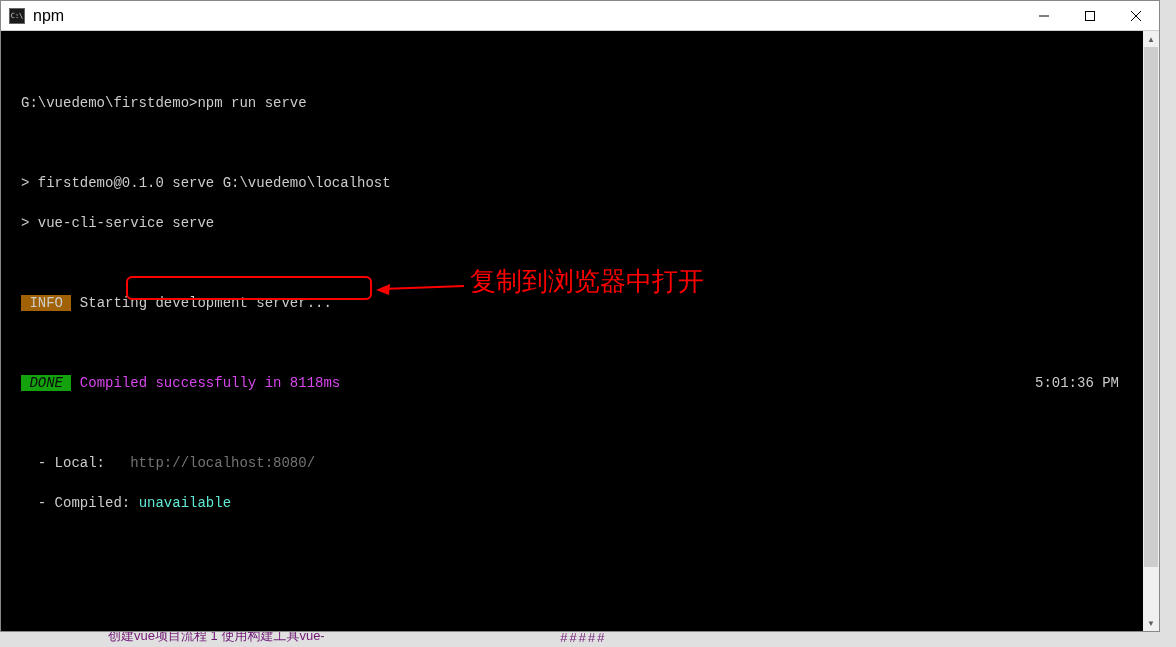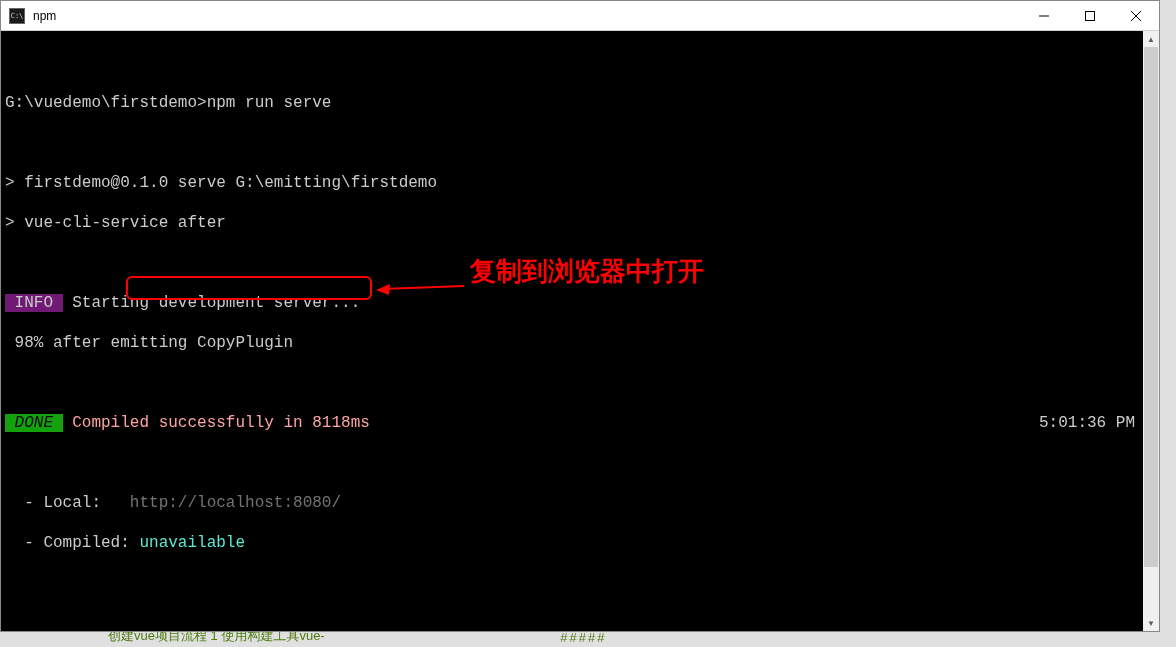--- a/index.html
+++ b/index.html
@@ -36,44 +36,44 @@
     border: 1px solid #666;
     margin-right: 8px;
     display: flex;
     align-items: center;
     justify-content: center;
     font-size: 7px;
     font-family: monospace;
     color: #ccc;
   }
   .titlebar-title {
-    font-size: 12px;
+    font-size: 16px;
     color: #000;
     flex: 1;
   }
   .win-controls {
     display: flex;
     height: 100%;
   }
   .win-btn {
     width: 46px;
     display: flex;
     align-items: center;
     justify-content: center;
     font-size: 12px;
     color: #000;
   }
   .terminal {
     flex: 1;
     background: #000000;
     color: #cccccc;
     font-family: "Consolas", "Courier New", monospace;
-    font-size: 16px;
+    font-size: 14px;
     line-height: 20px;
-    padding: 2px 4px;
+    padding: 2px 20px;
     position: relative;
     overflow: hidden;
     white-space: pre;
   }
   .scrollbar {
     position: absolute;
     right: 0; top: 30px; bottom: 0;
     width: 16px;
     background: #f0f0f0;
   }
@@ -93,23 +93,23 @@
     justify-content: center;
     font-size: 8px;
     color: #606060;
   }
   .scroll-arrow.up { top: 0; }
   .scroll-arrow.down { bottom: 0; }
 
   
   .fg-white { color: #cccccc; }
   .fg-cyan  { color: #737373; }
-  .fg-green { color: #fca5a5; }
+  .fg-green { color: #d946ef; }
   .fg-grey  { color: #5eead4; }
-  .bg-blue  { background: #701a75; color: #cccccc; }
+  .bg-blue  { background: #a16207; color: #cccccc; }
   .bg-green { background: #13a10e; color: #0c0c0c; font-style: italic; }
 
   .annotation-box {
     position: absolute;
     border: 2px solid #ff0000;
     border-radius: 6px;
     pointer-events: none;
   }
   .annotation-arrow {
     position: absolute;
@@ -123,21 +123,21 @@
     pointer-events: none;
   }
   .timestamp {
     position: absolute;
     right: 20px;
     color: #cccccc;
     margin-left: 24px;
   }
   .bg-partial {
     position: absolute;
-    color: #4d7c0f;
+    color: #701a75;
     font-size: 13px;
   }
 </style>
 </head>
 <body>
 
 <div class="bg-partial" style="left:108px; bottom:2px;">创建vue项目流程 1 使用构建工具vue-</div>
 <div class="bg-partial" style="left:560px; bottom:2px; letter-spacing:2px; font-style:italic;">#####</div>
 
 <div class="window">
@@ -162,25 +162,24 @@
             <line x1="10" y1="0" x2="0" y2="10" stroke="#000" stroke-width="1"></line>
           </svg>
       </div>
     </div>
   </div>
 
   <div class="terminal">
 <div> </div>
 <div><span class="fg-white">G:\vuedemo\firstdemo&gt;</span><span class="fg-white">npm run serve</span></div>
 <div> </div>
-<div><span class="fg-white">&gt; </span><span class="fg-white">firstdemo@0.1.0 serve G:\emitting\firstdemo</span></div>
-<div><span class="fg-white">&gt; </span><span class="fg-white">vue-cli-service after</span></div>
+<div><span class="fg-white">&gt; </span><span class="fg-white">firstdemo@0.1.0 serve G:\vuedemo\localhost</span></div>
+<div><span class="fg-white">&gt; </span><span class="fg-white">vue-cli-service serve</span></div>
 <div> </div>
 <div><span class="bg-blue"> INFO </span><span class="fg-white"> Starting development server...</span></div>
-<div><span class="fg-white"> 98% after emitting CopyPlugin</span></div>
 <div> </div>
 <div style="position:relative;"><span class="bg-green"> DONE </span><span class="fg-green"> Compiled successfully in 8118ms</span><span class="timestamp">5:01:36 PM</span></div>
 <div> </div>
 <div><span class="fg-white">  - Local:   </span><span class="fg-cyan">http://localhost:8080/</span></div>
 <div><span class="fg-white">  - Compiled: </span><span class="fg-grey">unavailable</span></div>
 <div> </div>
 
 
   </div>
 
@@ -192,13 +191,13 @@
 
 </div>
 
 <div class="annotation-box" style="left:126px; top:276px; width:246px; height:24px;"></div>
 
 <svg class="annotation-arrow" style="left:376px; top:274px; width:92px; height:24px;">
   <line x1="88" y1="12" x2="6" y2="15" stroke="#ff0000" stroke-width="2"></line>
   <polygon points="0,16 14,10 13,21" fill="#ff0000"></polygon>
 </svg>
 
-<div class="annotation-text" style="left:470px; top:254px;font-weight:bold;">复制到浏览器中打开</div>
+<div class="annotation-text" style="left:470px; top:264px;">复制到浏览器中打开</div>
 
 </body></html>

